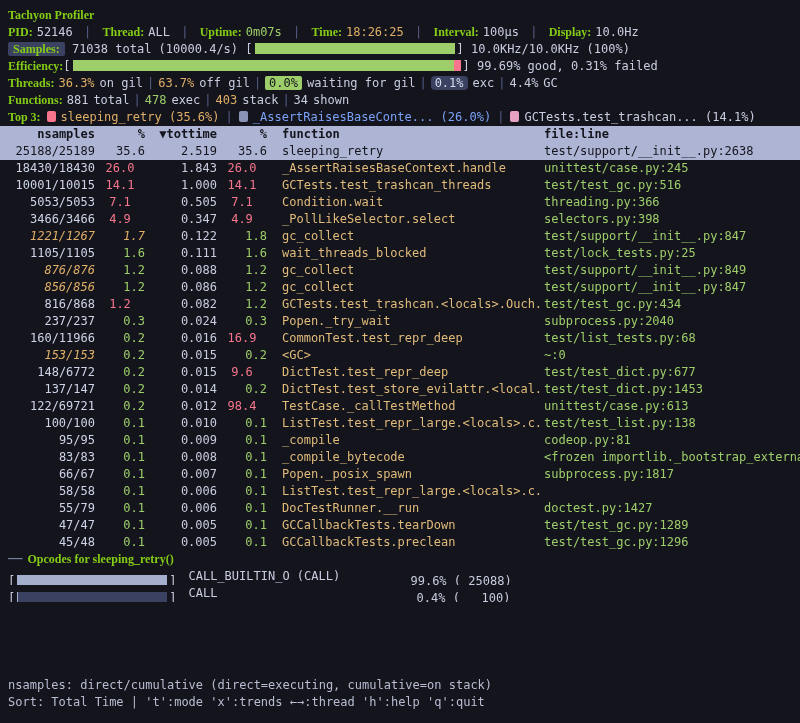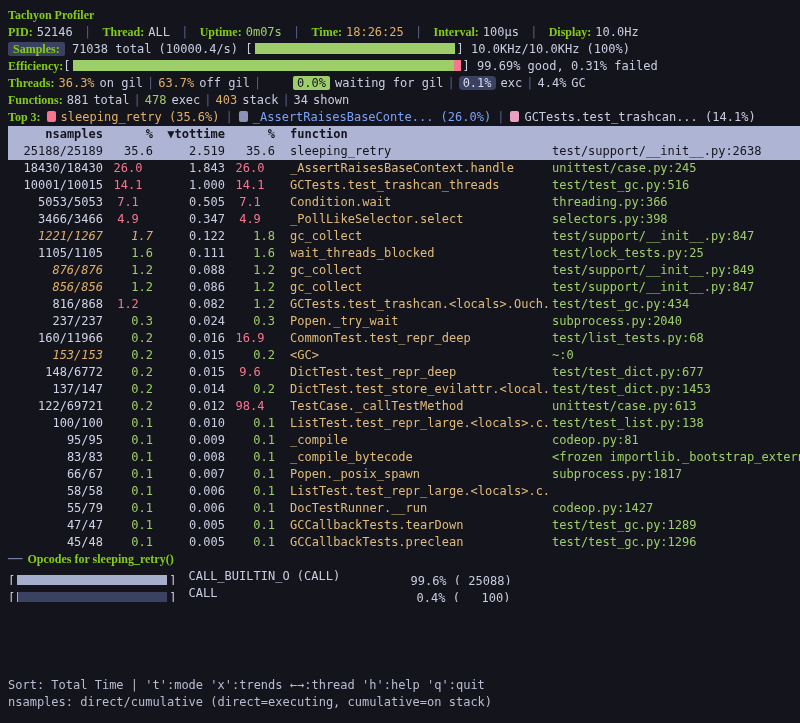--- a/index.html
+++ b/index.html
@@ -15,21 +15,21 @@
   .sep { color:#565f89; margin:0 4px; }
   .lbl { margin-right:4px; }
   .pre { white-space:pre; }
 
   
   .c-red    { color:#f7768e; }
   .c-yellow { color:#e0af68; }
   .c-green  { color:#9ece6a; }
   .c-blue   { color:#7aa2f7; }
   .c-fg     { color:#c8cde0; }
-  .c-chip-green { background:#9ece6a; color:#14141c; padding:0 4px; border-radius:2px;margin-left:28px; }
+  .c-chip-green { background:#9ece6a; color:#14141c; padding:0 4px; border-radius:2px; }
   .c-chip-gray  { background:#3b4261; color:#d7dbec; padding:0 4px; border-radius:4px; }
   .chip { background:#3b4261; padding:0 5px; border-radius:2px; }
 
   
   .bracket { color:#c8cde0; }
   .bar { display:inline-block; height:11px; background:#262b3f; vertical-align:-1px; overflow:hidden; }
   .fill { display:block; height:100%; }
   .samples-bar { width:200px; margin:0 2px; }
   .samples-fill { background:#9ece6a; }
   .eff-bar { width:388px; background:#f7768e; margin:0 2px; }
@@ -39,21 +39,21 @@
 
   .stat-val { margin-right:5px; }
   .rank-icon { display:inline-block; width:9px; height:11px; border-radius:2px;
                margin:0 5px 0 2px; vertical-align:-1px; background:#565f89; }
   .rank-icon.c-red  { background:#f7768e; }
   .rank-icon.c-blue { background:#8a93b5; }
   .rank-icon.c-pink { background:#e8a1c0; }
   .top-name { margin-right:2px; }
 
   
-  .trow { display:flex; height:17px; line-height:17px; padding-left:8px; overflow:hidden; flex:none;margin-left:8px; }
+  .trow { display:flex; height:17px; line-height:17px; padding-left:8px; overflow:hidden; flex:none; }
   .col-ns   { width:87px;  text-align:right; white-space:pre; color:#ced4e8; flex:none; }
   .col-p1   { width:50px;  text-align:right; flex:none; }
   .col-tt   { width:72px;  text-align:right; color:#c8cde0; flex:none; }
   .col-p2   { width:50px;  text-align:right; flex:none; }
   .col-fn   { width:262px; margin-left:15px; overflow:hidden; white-space:pre; color:#e0bb7b; flex:none; }
   .col-file { flex:1; overflow:hidden; white-space:pre; color:#9ece6a; }
   .trow span.c-yellow { color:#e0af68;font-style:italic; }
   .trow span.c-red    { color:#f7768e;text-align:center; }
   .trow span.c-green  { color:#9ece6a; }
   .thead, .sel { background:#aeb5d4; }
@@ -115,20 +115,21 @@
   <div class="line">
     <span class="b lbl">Top 3:</span><span class="inline-host" data-each="top3.items"><span class="top-item"><span class="rank-icon c-red"></span><span class="top-name c-yellow">sleeping_retry (35.6%)</span><span class="sep">|</span></span><span class="top-item"><span class="rank-icon c-blue"></span><span class="top-name c-blue">_AssertRaisesBaseConte... (26.0%)</span><span class="sep">|</span></span><span class="top-item"><span class="rank-icon c-pink"></span><span class="top-name c-fg">GCTests.test_trashcan... (14.1%)</span><span class="sep"></span></span></span>
   </div>
 
   <div class="trow thead">
     <span class="col-ns">nsamples</span>
     <span class="col-p1">%</span>
     <span class="col-tt">▼tottime</span>
     <span class="col-p2">%</span>
     <span class="col-fn">function</span>
+    <span class="col-file">file:line</span>
   </div>
 
   <div class="trow sel">
     <span class="col-ns">25188/25189</span>
     <span class="col-p1">35.6</span>
     <span class="col-tt">2.519</span>
     <span class="col-p2">35.6</span>
     <span class="col-fn">sleeping_retry</span>
     <span class="col-file">test/support/__init__.py:2638</span>
   </div>
@@ -293,21 +294,21 @@
         <span class="col-tt">0.006</span>
         <span class="col-p2 c-green">0.1</span>
         <span class="col-fn">ListTest.test_repr_large.&lt;locals&gt;.c...</span>
       </div>
       <div class="trow">
         <span class="col-ns">55/79</span>
         <span class="col-p1 c-green">0.1</span>
         <span class="col-tt">0.006</span>
         <span class="col-p2 c-green">0.1</span>
         <span class="col-fn">DocTestRunner.__run</span>
-        <span class="col-file">codeop.py:1427</span>
+        <span class="col-file">doctest.py:1427</span>
       </div>
       <div class="trow">
         <span class="col-ns">47/47</span>
         <span class="col-p1 c-green">0.1</span>
         <span class="col-tt">0.005</span>
         <span class="col-p2 c-green">0.1</span>
         <span class="col-fn">GCCallbackTests.tearDown</span>
         <span class="col-file">test/test_gc.py:1289</span>
       </div>
       <div class="trow">
@@ -327,20 +328,20 @@
   <div data-each="opcodes.rows">
 
   <div class="line"><span class="bracket">[</span><span class="bar op-bar"><span class="fill op-fill" style="width: 99.6%;"></span></span><span class="bracket">]</span><span class="op-name pre">CALL_BUILTIN_O (CALL)</span><span class="op-stat">99.6% ( 25088)</span></div>
       <div class="line"><span class="bracket">[</span><span class="bar op-bar"><span class="fill op-fill" style="width: 0.4%;"></span></span><span class="bracket">]</span><span class="op-name pre">CALL</span><span class="op-stat">0.4% (   100)</span></div>
     </div>
 
   <div class="spacer"></div>
 
   <div class="footer">
     <div class="line">
+      <span>nsamples: direct/cumulative (direct=executing, cumulative=on stack)</span>
+    </div>
+    <div class="line">
       <span>Sort: Total Time | 't':mode 'x':trends ←→:thread 'h':help 'q':quit</span>
     </div>
-    <div class="line">
-      <span>nsamples: direct/cumulative (direct=executing, cumulative=on stack)</span>
-    </div>
   </div>
 
 </div>
 
 </body></html>

